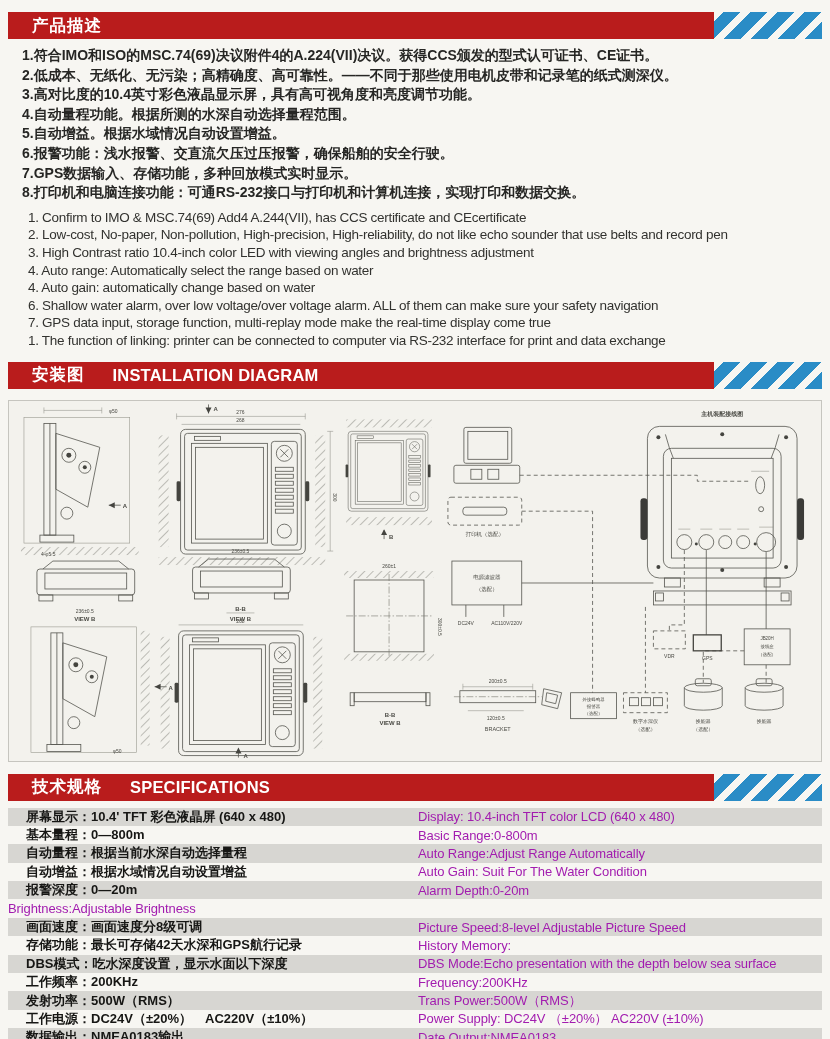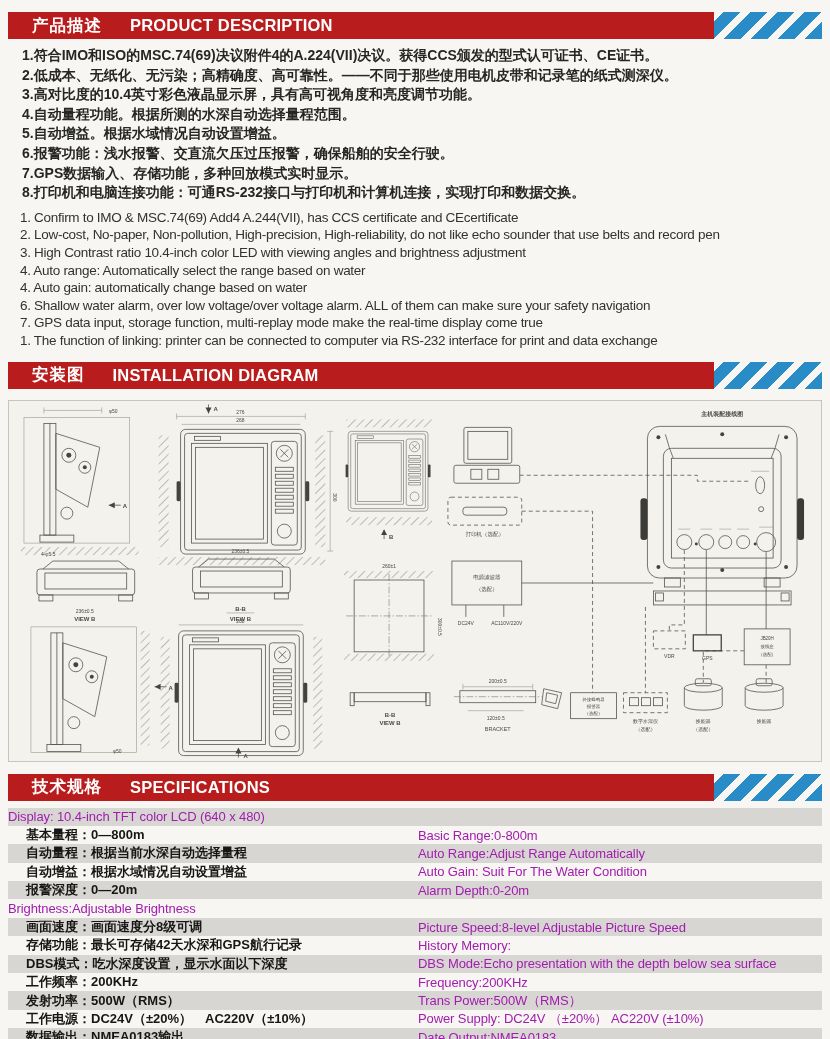--- a/index.html
+++ b/index.html
@@ -8,21 +8,21 @@
   .inner{padding:0 8px;}
   
   .bar{position:relative;margin-top:12px;height:27px;background:#b91c1c;display:flex;align-items:center;overflow:hidden;}
   .bar .t-zh{color:#fff;font-weight:700;font-size:16.5px;margin-left:24px;letter-spacing:1px;}
   .bar .t-en{color:#fff;font-weight:700;font-size:16.5px;margin-left:28px;letter-spacing:0.2px;}
   .bar .stripes{position:absolute;right:0;top:0;bottom:0;width:108px;
       background:repeating-linear-gradient(135deg,#f7f6f2 0 7px,#2a8cc6 7px 19px);}
   
   .zh-list{margin:7px 0 0 14px;font-size:14px;font-weight:700;color:#262624;}
   .zh-list .li{line-height:19.6px;white-space:nowrap;}
-  .en-list{margin:6px 0 0 12px;font-size:13.5px;color:#32322f;letter-spacing:-0.3px;}
+  .en-list{margin:6px 0 0 20px;font-size:13.5px;color:#32322f;letter-spacing:-0.3px;}
   .en-list .li{line-height:17.6px;white-space:nowrap;}
   
   .panel{margin-top:11px;height:362px;background:#f3f2ed;border:1px solid #c6c5bf;box-sizing:border-box;}
   
   .spec-table{margin-top:7px;}
   .spec-row{display:flex;align-items:center;height:18.4px;font-size:13px;}
   .spec-row:nth-child(odd){background:#d7d6d2;}
   .spec-zh{width:392px;padding-left:18px;font-weight:700;color:#161614;white-space:nowrap;overflow:hidden;}
   .spec-en{flex:1;color:#a21caf;white-space:nowrap;overflow:hidden;letter-spacing:-0.1px;}
   
@@ -38,21 +38,20 @@
   svg .mid{text-anchor:middle;}
 </style>
 </head>
 <body>
 
 <div class="page">
   <div class="inner">
 
     <div class="bar">
       <span class="t-zh">产品描述</span>
-      <span class="t-en">PRODUCT DESCRIPTION</span>
       <span class="stripes"></span>
     </div>
 
     <div class="zh-list">
       <div class="li">1.符合IMO和ISO的MSC.74(69)决议附件4的A.224(VII)决议。获得CCS颁发的型式认可证书、CE证书。</div>
       <div class="li">2.低成本、无纸化、无污染；高精确度、高可靠性。——不同于那些使用电机皮带和记录笔的纸式测深仪。</div>
       <div class="li">3.高对比度的10.4英寸彩色液晶显示屏，具有高可视角度和亮度调节功能。</div>
       <div class="li">4.自动量程功能。根据所测的水深自动选择量程范围。</div>
       <div class="li">5.自动增益。根据水域情况自动设置增益。</div>
       <div class="li">6.报警功能：浅水报警、交直流欠压过压报警，确保船舶的安全行驶。</div>
@@ -350,20 +349,21 @@
     </div>
 
     <div class="bar">
       <span class="t-zh">技术规格</span>
       <span class="t-en">SPECIFICATIONS</span>
       <span class="stripes"></span>
     </div>
 
     <div class="spec-table">
       <div class="spec-row">
+          <div class="spec-zh">屏幕显示：10.4' TFT 彩色液晶屏 (640 x 480)</div>
           <div class="spec-en">Display: 10.4-inch TFT color LCD  (640 x 480)</div>
         </div>
       <div class="spec-row">
           <div class="spec-zh">基本量程：0—800m</div>
           <div class="spec-en">Basic Range:0-800m</div>
         </div>
       <div class="spec-row">
           <div class="spec-zh">自动量程：根据当前水深自动选择量程</div>
           <div class="spec-en">Auto Range:Adjust Range Automatically</div>
         </div>

